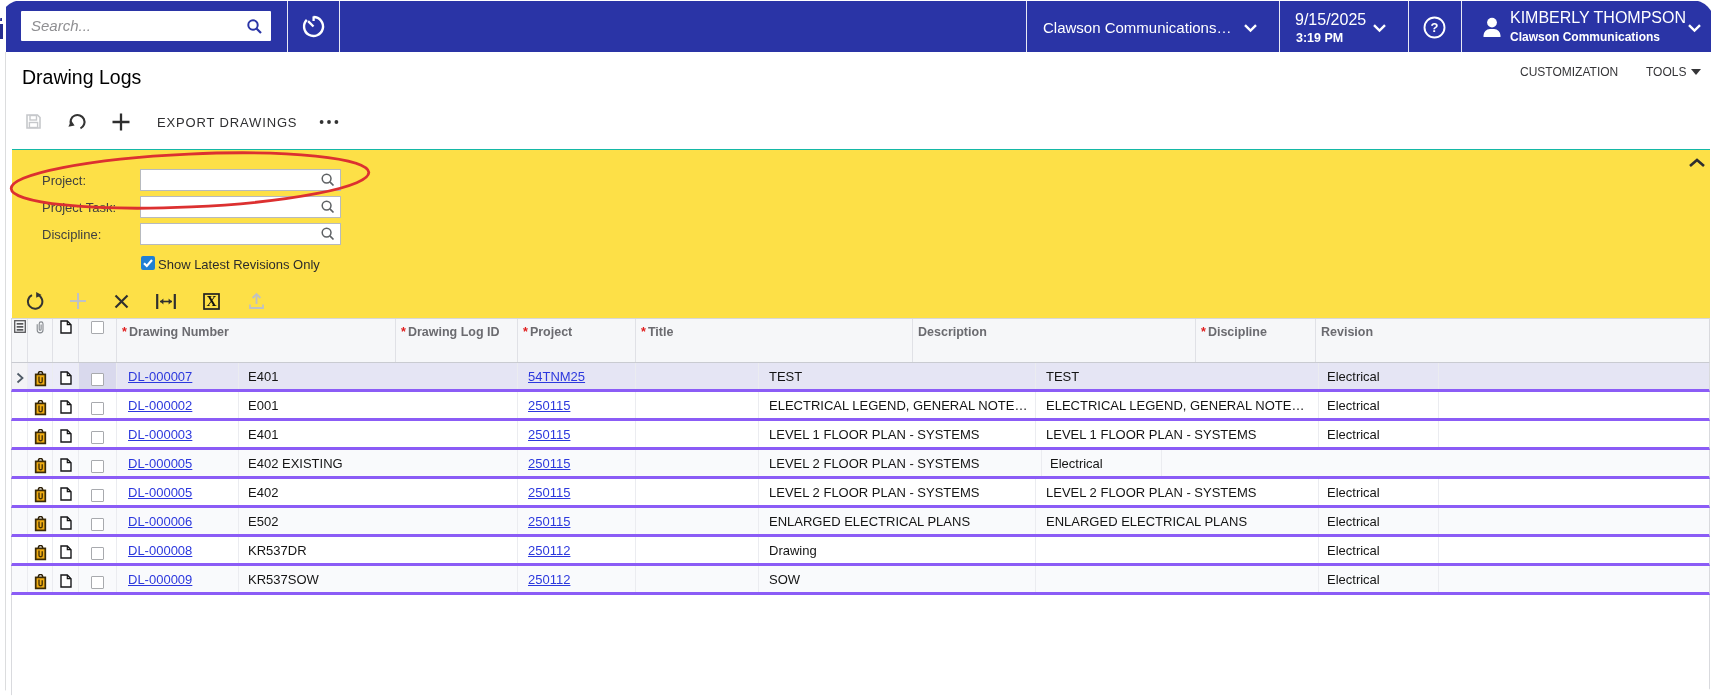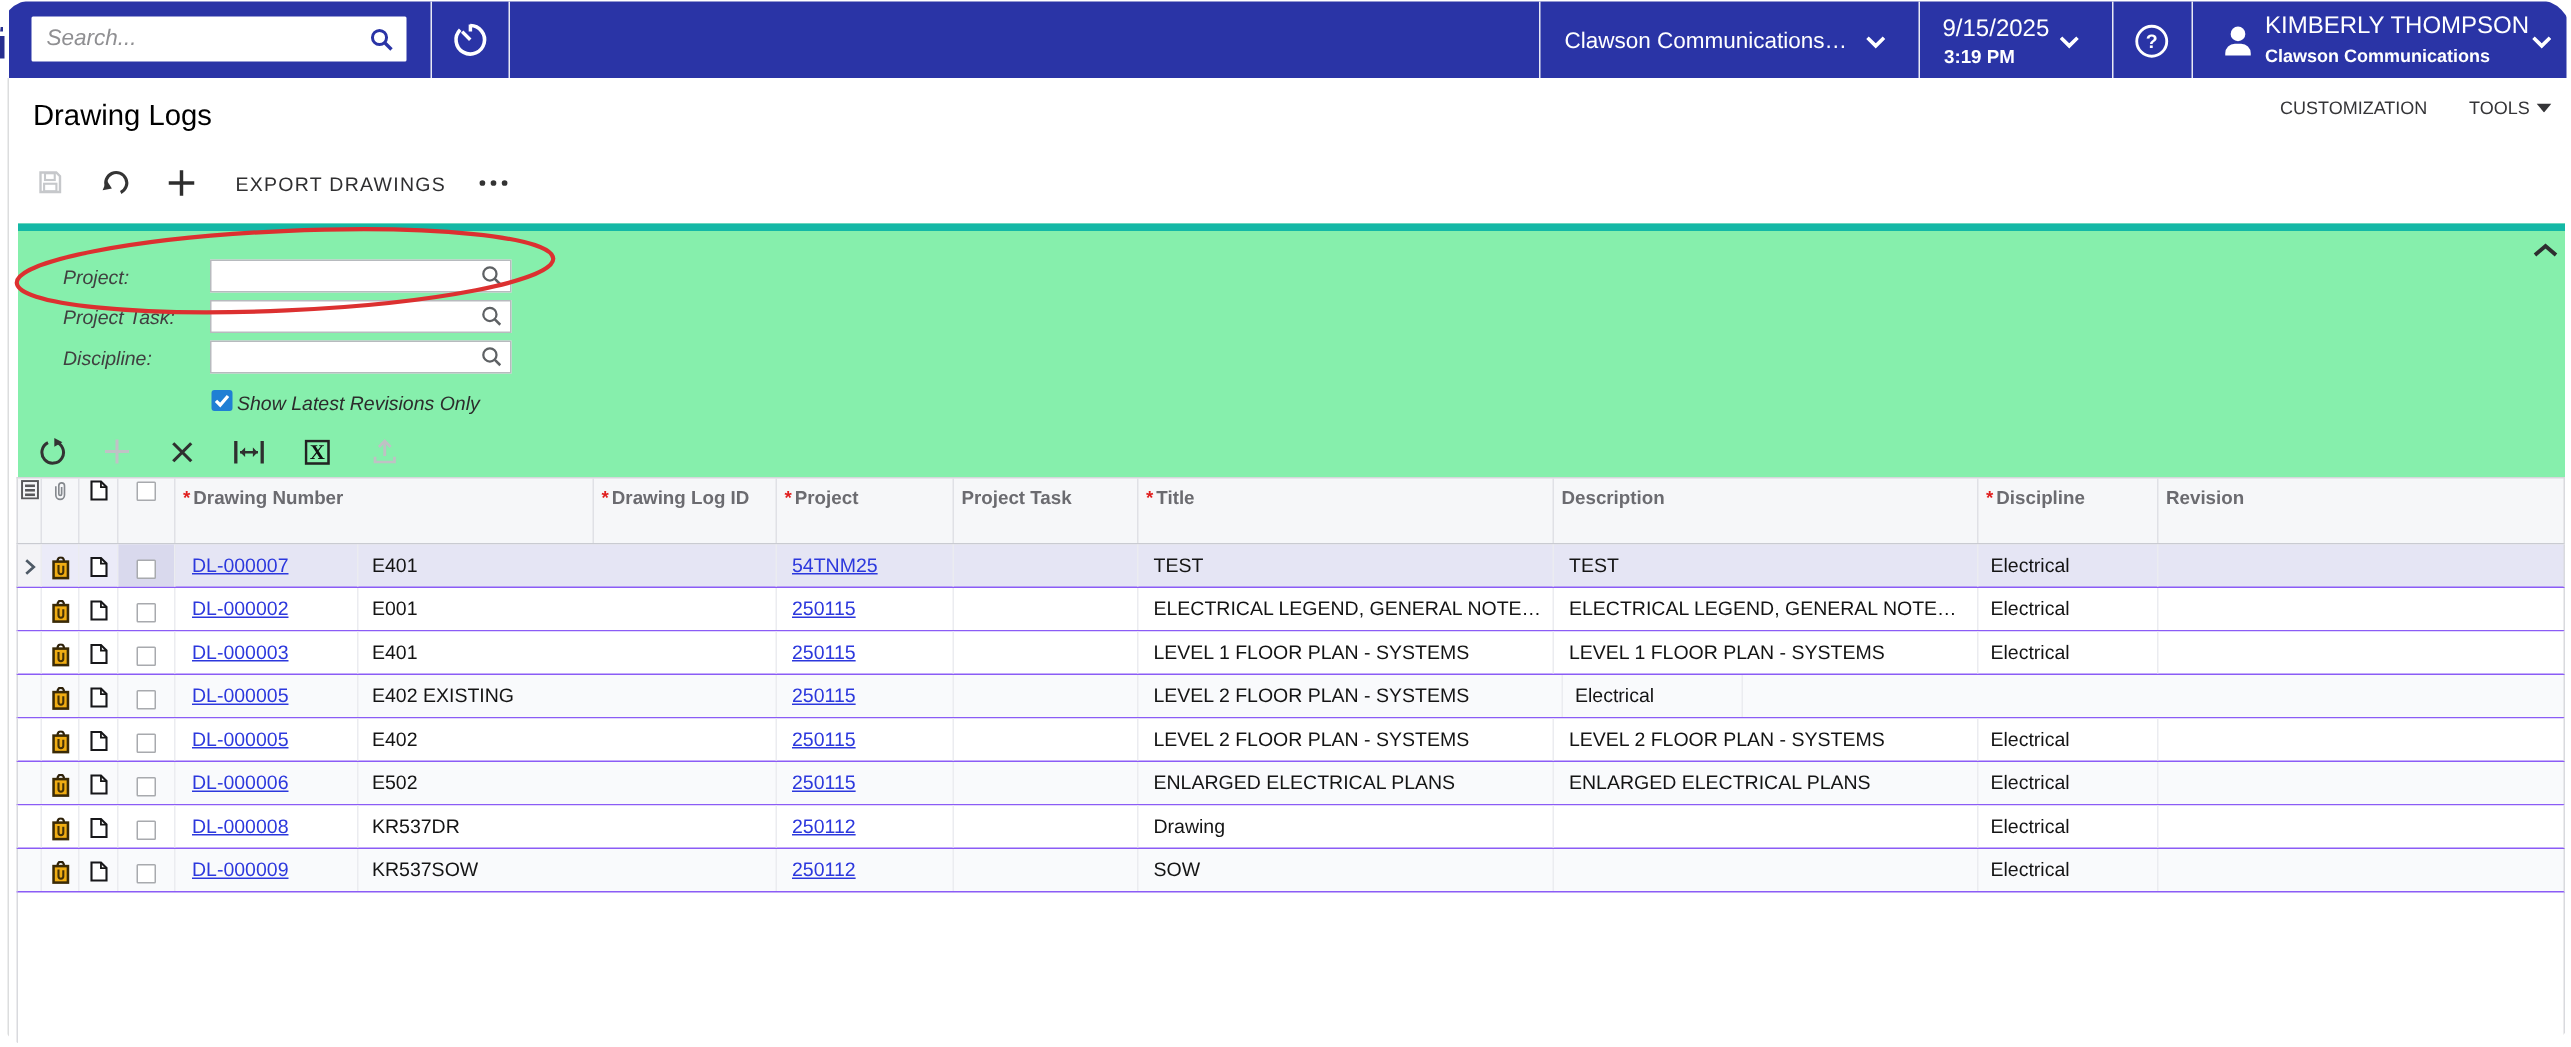--- a/index.html
+++ b/index.html
@@ -14,33 +14,33 @@
 #searchbox { position:absolute; left:15px; top:10px; width:250px; height:30px; background:#fff; border-radius:1px; }
 #searchbox .ph { position:absolute; left:10px; top:6px; font-size:15px; font-style:italic; color:#8f8f92; }
 .wtext { color:#fff; position:absolute; }
 
 
 #title { position:absolute; left:22px; top:66px; font-size:19.5px; color:#000000; }
 #custom { position:absolute; left:1520px; top:65px; font-size:12px; color:#353538; }
 #toolsl { position:absolute; left:1646px; top:65px; font-size:12px; color:#353538; }
 
 
-#panel { position:absolute; left:12px; top:149px; width:1698px; height:169px; background:#86efac; border-top:5px solid #14b8a6;font-style:italic; }
+#panel { position:absolute; left:12px; top:149px; width:1698px; height:169px; background:#fde047; border-top:1px solid #14b8a6; }
 .flabel { position:absolute; left:42px; font-size:13px; color:#404040; }
 .finput { position:absolute; left:128px; width:201px; height:22px; background:#fff; border:1px solid #b7babe; }
 .fcheck { position:absolute; left:129px; top:106px; width:14px; height:14px; background:#1f7fd4; border-radius:2px; }
 .finput .mag { position:absolute; right:5px; top:3px; }
 
 
 #grid { position:absolute; left:11px; top:318px; width:1699px; }
 .ghead { display:flex; height:45px; background:#f6f7f9; border-top:1px solid #d6d7db; border-bottom:1px solid #c9cbd1; border-left:1px solid #d9dade; border-right:1px solid #d9dade; }
 .ghead .c { border-right:1px solid #e0e1e6; padding-top:6px; font-size:12.5px; font-weight:bold; color:#6b6b70; white-space:nowrap; overflow:hidden; }
 .ghead .c:last-child { border-right:none; }
 .ghead .c:not(.ic) { padding-left:5px; }
-.grow { display:flex; height:29px; background:#fff; border-bottom:1px solid #8b5cf6; border-left:1px solid #d9dade; border-right:1px solid #d9dade; font-size:13px; color:#141414; }
+.grow { display:flex; height:29px; background:#fff; border-bottom:3px solid #8b5cf6; border-left:1px solid #d9dade; border-right:1px solid #d9dade; font-size:13px; color:#141414; }
 .grow .c { border-right:1px solid #ebecf0; padding-top:6px; white-space:nowrap; overflow:hidden; position:relative; }
 .grow .c:last-child { border-right:none; }
 .grow.alt { background:#f9fafc; }
 .grow.sel { background:#e5e5f4; }
 .grow.sel .c0 { background:#f3f3f6; }
 .grow.sel .c1, .grow.sel .c2 { background:#ebebf8; }
 .grow.sel .c3 { background:#d9d9ed; }
 .c0{width:16px;} .c1{width:25px;} .c2{width:26px;} .c3{width:38px;}
 .c4{width:122px;padding-left:11px;} .c5{width:279px;padding-left:9px;}
 .c6{width:118px;padding-left:10px;} .c7{width:123px;padding-left:10px;}
@@ -215,21 +215,20 @@
             <path d="M2.2 4.2 L2.2 10 A 2.9 2.9 0 0 0 8.0 10 L8.0 3.8 A 1.9 1.9 0 0 0 4.2 3.8 L4.2 9.3 A 0.95 0.95 0 0 0 6.1 9.3 L6.1 4.6" fill="none" stroke="#85898e" stroke-width="1.1"></path>
           </svg></div>
       <div class="c c2 ic"><svg width="12" height="14" viewBox="0 0 12 14" style="margin-top:1px;">
             <path d="M1 1 L7.3 1 L11 4.7 L11 13 L1 13 Z" fill="#fff" stroke="#17171a" stroke-width="1.4"></path>
             <path d="M7.3 1 L7.3 4.7 L11 4.7" fill="none" stroke="#141414" stroke-width="1.2"></path>
           </svg></div>
       <div class="c c3 ic"><span class="cb" style="margin-top:2px;"></span></div>
       <div class="c c5"><span class="ast">*</span>Drawing Number</div>
       <div class="c c4"><span class="ast">*</span>Drawing Log ID</div>
       <div class="c c6"><span class="ast">*</span>Project</div>
-      <div class="c c7">Project Task</div>
       <div class="c c8"><span class="ast">*</span>Title</div>
       <div class="c c9">Description</div>
       <div class="c c10"><span class="ast">*</span>Discipline</div>
       <div class="c c11">Revision</div>
     </div>
     <div class="grow sel">
       <div class="c c0 ic"><svg width="8" height="12" viewBox="0 0 8 12" style="margin-top:9px;">
             <path d="M1.5 1.5 L6.5 6 L1.5 10.5" fill="none" stroke="#4e5a66" stroke-width="1.8"></path>
           </svg></div>
       <div class="c c1 ic"><svg width="13" height="16" viewBox="0 0 13 16" style="margin-top:8px;">

